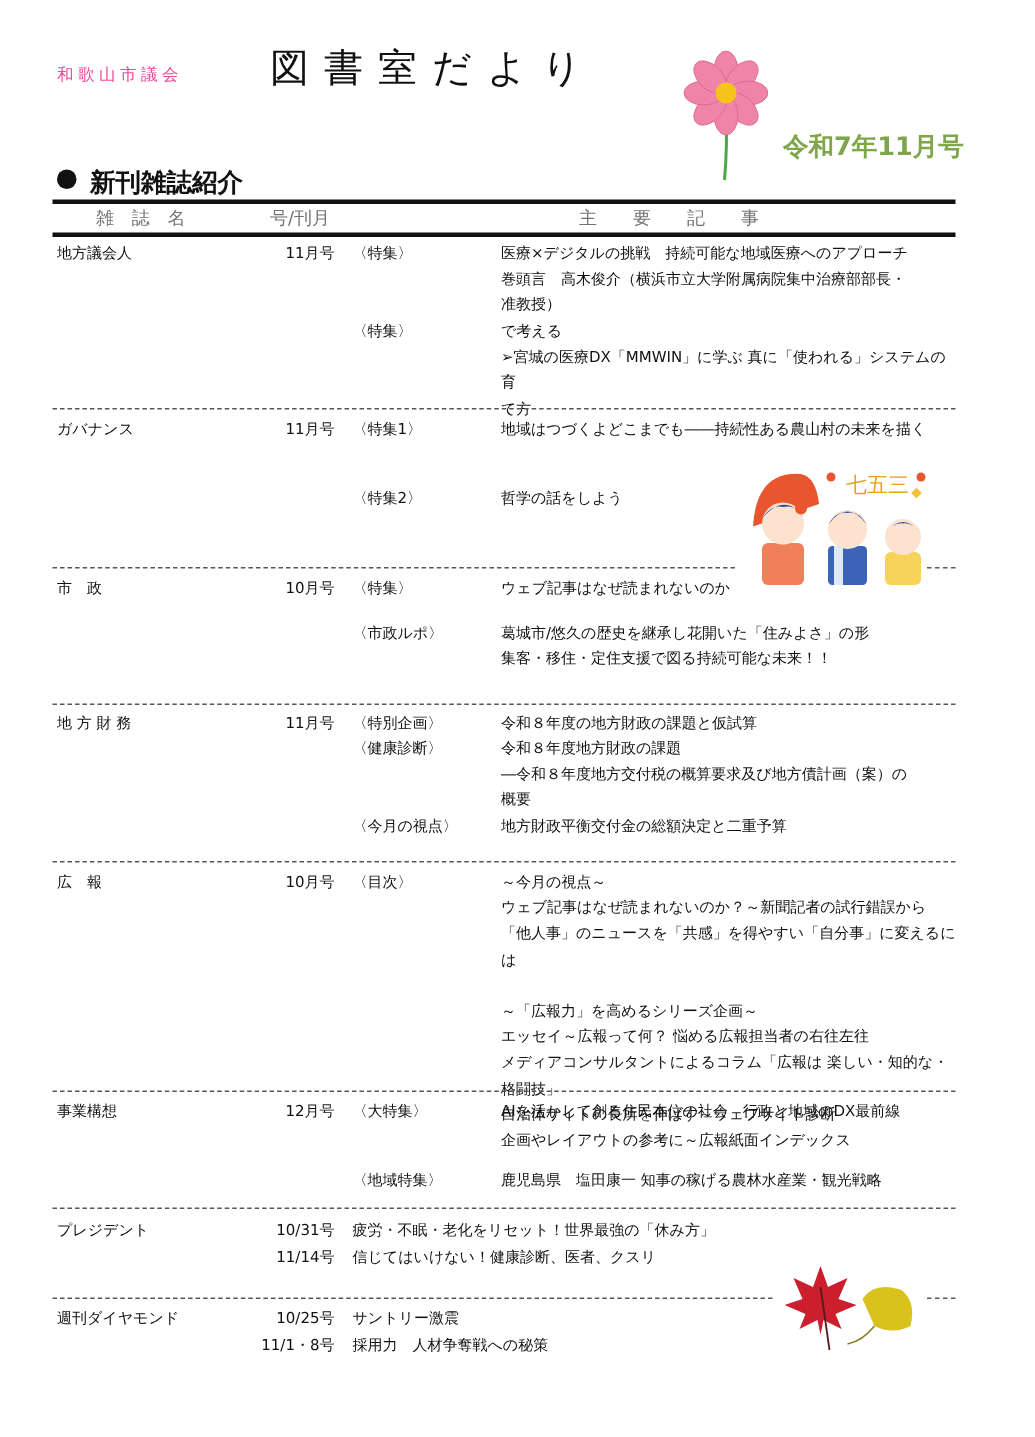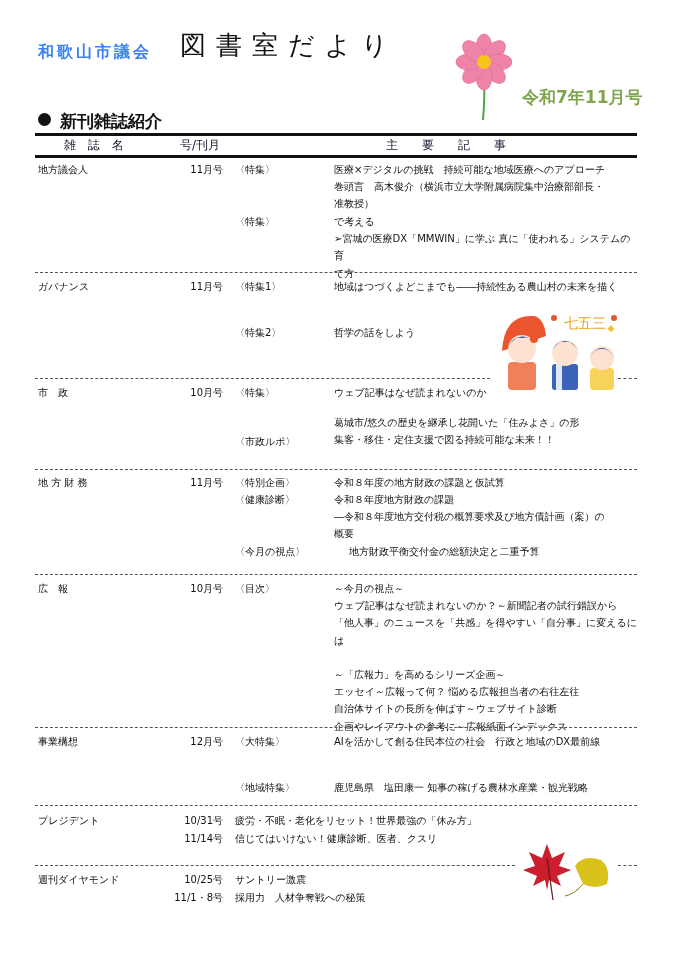--- a/index.html
+++ b/index.html
@@ -1,25 +1,25 @@
 <!DOCTYPE html>
 <html><head>
 <meta charset="utf-8">
 <style>
   html, body { margin:0; padding:0; background:#ffffff; }
   body { width:690px; height:958px; position:relative; overflow:hidden;
          font-family:"DejaVu Sans", "Liberation Sans", sans-serif; color:#111; }
-  .org { position:absolute; left:38px; top:42px; font-size:16px; color:#3b82f6; letter-spacing:3px; font-weight:bold; }
+  .org { position:absolute; left:38px; top:42px; font-size:11px; color:#ec4899; letter-spacing:3px; font-weight:normal; }
   .title { position:absolute; left:180px; top:28px; font-size:26px; letter-spacing:10px; color:#111; font-weight:normal; }
   .issue { position:absolute; left:522px; top:86px; font-size:17px; color:#7fa64a; font-weight:bold; }
   .flower { position:absolute; left:452px; top:32px; width:60px; height:90px; }
   .section { position:absolute; left:38px; top:110px; font-size:17px; font-weight:bold; color:#111; }
   .section .bullet { display:inline-block; width:13px; height:13px; border-radius:50%; background:#111; margin-right:9px; vertical-align:1px; }
   .hline { position:absolute; left:35px; width:602px; background:#111; }
-  .hdr { position:absolute; top:137px; font-size:12px; color:#0f172a; }
+  .hdr { position:absolute; top:137px; font-size:12px; color:#737373; }
   .row { position:absolute; left:35px; width:602px; font-size:10px; line-height:17.2px; }
   .row .mag { position:absolute; left:3px; top:0; }
   .row .iss { position:absolute; left:136px; top:0; width:52px; text-align:right; }
   .row .cat { position:absolute; left:200px; top:0; }
   .row .txt { position:absolute; left:299px; top:0; width:305px; }
   .row .art { position:absolute; left:200px; top:0; width:400px; }
   .dash { position:absolute; left:35px; width:602px; height:0; border-top:1.5px dashed #555; }
   .kids { position:absolute; left:494px; top:306px; width:145px; height:88px; }
   .leaves { position:absolute; left:523px; top:840px; width:95px; height:62px; }
 </style>
@@ -108,21 +108,21 @@
   <path d="M96 50 Q108 34 120 50 Q114 42 108 43 Q102 42 96 50Z" fill="#2b4fa8"></path>
 </svg>
 
 <div class="row" style="top:384px;">
   <span class="mag">市　政</span>
   <span class="iss">10月号</span>
   <span class="cat">〈特集〉</span>
   <div class="txt">
     <div>ウェブ記事はなぜ読まれないのか</div>
   </div>
-  <span class="cat" style="top:30px;margin-top:19px;">〈市政ルポ〉</span>
+  <span class="cat" style="top:30px;">〈市政ルポ〉</span>
   <div class="txt" style="top:30px;">
     <div>葛城市/悠久の歴史を継承し花開いた「住みよさ」の形</div>
     <div>集客・移住・定住支援で図る持続可能な未来！！</div>
   </div>
 </div>
 <div class="dash" style="top:469px;"></div>
 
 <div class="row" style="top:474px;">
   <span class="mag">地 方 財 務</span>
   <span class="iss">11月号</span>
@@ -130,37 +130,38 @@
   <div class="txt">
     <div>令和８年度の地方財政の課題と仮試算</div>
   </div>
   <span class="cat" style="top:17px;">〈健康診断〉</span>
   <div class="txt" style="top:17px;">
     <div>令和８年度地方財政の課題</div>
     <div>―令和８年度地方交付税の概算要求及び地方債計画（案）の</div>
     <div>概要</div>
   </div>
   <span class="cat" style="top:69px;">〈今月の視点〉</span>
-  <div class="txt" style="top:69px;margin-left:15px;">
+  <div class="txt" style="top:69px;">
     <div>地方財政平衡交付金の総額決定と二重予算</div>
   </div>
 </div>
 <div class="dash" style="top:574px;"></div>
 
 <div class="row" style="top:580px;">
   <span class="mag">広　報</span>
   <span class="iss">10月号</span>
   <span class="cat">〈目次〉</span>
   <div class="txt">
     <div>～今月の視点～</div>
     <div>ウェブ記事はなぜ読まれないのか？～新聞記者の試行錯誤から</div>
     <div>「他人事」のニュースを「共感」を得やすい「自分事」に変えるには</div>
     <div style="height:17.2px;"></div>
     <div>～「広報力」を高めるシリーズ企画～</div>
     <div>エッセイ～広報って何？ 悩める広報担当者の右往左往</div>
+    <div>メディアコンサルタントによるコラム「広報は 楽しい・知的な・格闘技」</div>
     <div>自治体サイトの長所を伸ばす～ウェブサイト診断</div>
     <div>企画やレイアウトの参考に～広報紙面インデックス</div>
   </div>
 </div>
 <div class="dash" style="top:727px;"></div>
 
 <div class="row" style="top:733px;">
   <span class="mag">事業構想</span>
   <span class="iss">12月号</span>
   <span class="cat">〈大特集〉</span>

